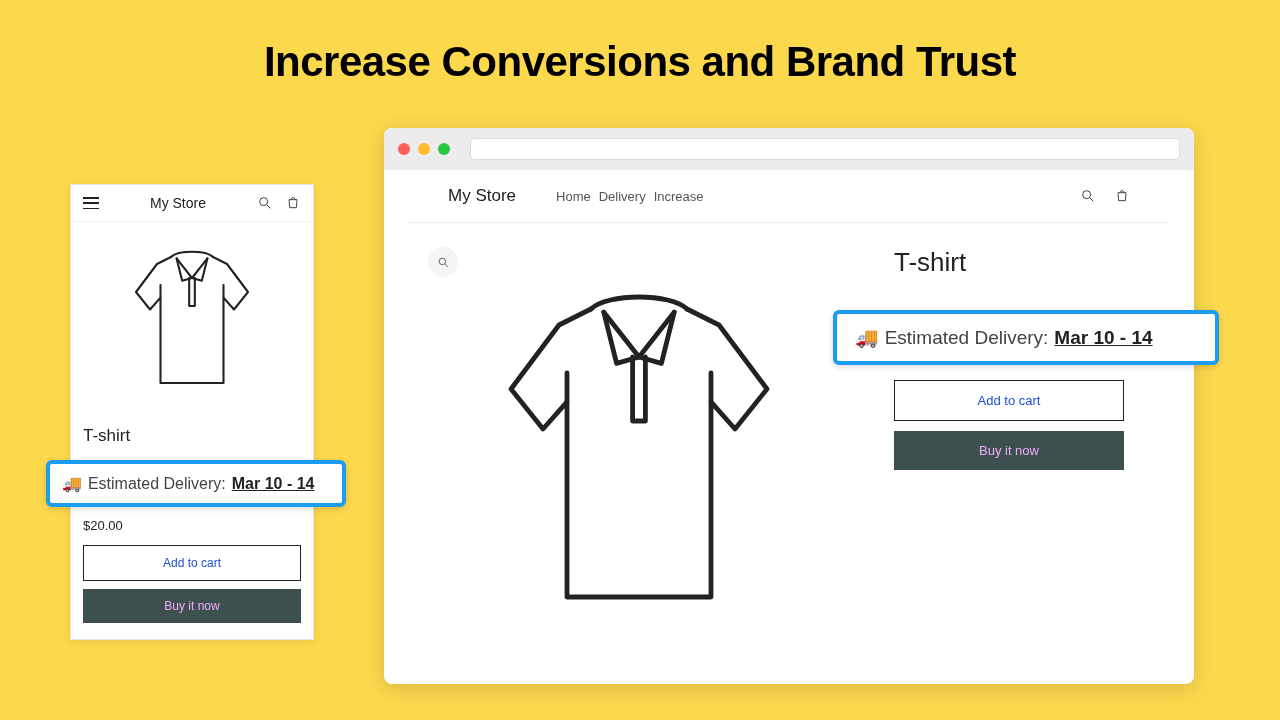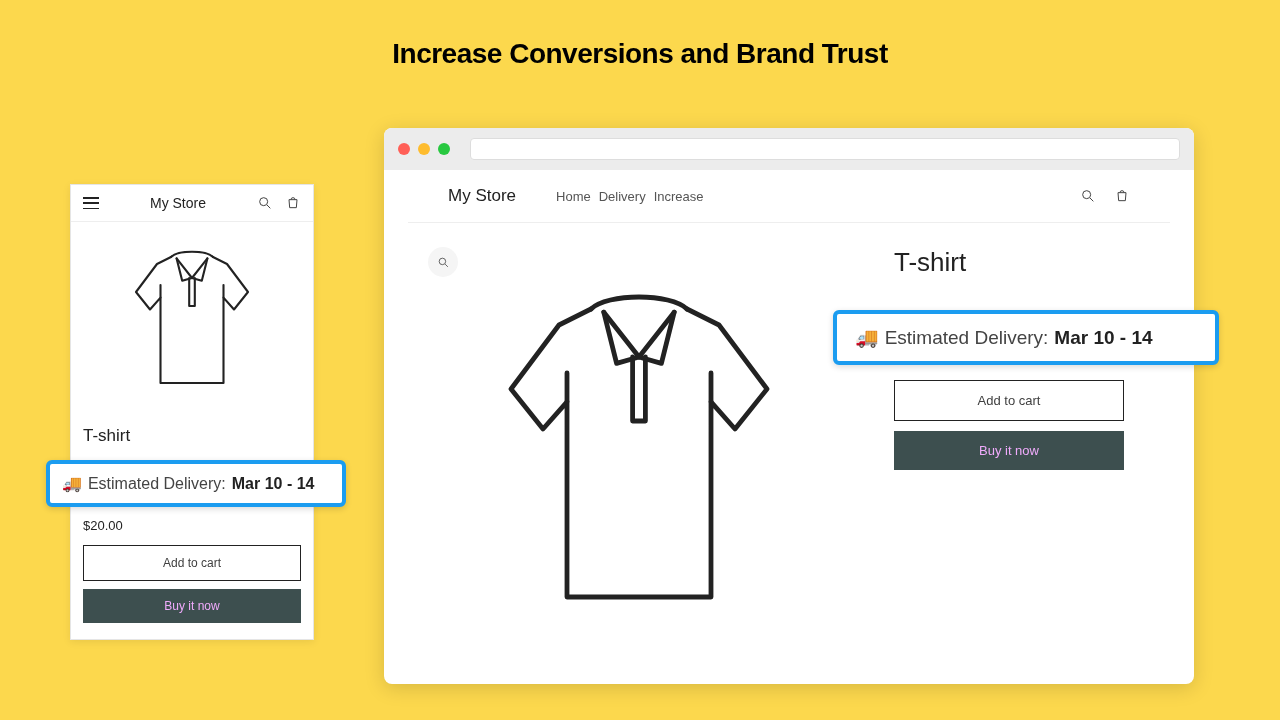--- a/index.html
+++ b/index.html
@@ -6,21 +6,21 @@
   body {
     width: 1280px;
     height: 720px;
     background: #fcd84d;
     font-family: -apple-system, BlinkMacSystemFont, "Segoe UI", Helvetica, Arial, sans-serif;
     position: relative;
     overflow: hidden;
   }
   .headline {
     text-align: center;
-    font-size: 28px;
+    font-size: 42px;
     font-weight: 700;
     color: #000;
     padding-top: 38px;
     letter-spacing: -0.5px;
   }
 
   
   .mobile {
     position: absolute;
     left: 70px;
@@ -56,39 +56,39 @@
   .price-m { font-size: 13px; color:#222; margin: 12px 0; }
 
   .btn {
     width: 100%;
     padding: 10px 0;
     font-size: 12px;
     text-align: center;
     cursor: pointer;
     margin-bottom: 8px;
   }
-  .btn-outline { background:#fff; border:1px solid #222; color:#404040; }
+  .btn-outline { background:#fff; border:1px solid #222; color:#1d4ed8; }
   .btn-solid { background:#3d4f4f; color:#f0abfc; border:none; }
 
   
   .callout {
     position: absolute;
     background: #fff;
     border: 4px solid #1b9cf0;
     border-radius: 6px;
     padding: 10px 18px;
     font-size: 17px;
     color: #444;
     display:flex;
     align-items:center;
     gap:6px;
     box-shadow: 0 2px 6px rgba(0,0,0,0.15);
     white-space: nowrap;
   }
-  .callout .bold { font-weight:700; color:#222; }
+  .callout .bold { font-weight:700; color:#222;text-decoration:underline; }
   .callout-mobile { left: 44px; top: 645px;  }
 
   
   .callout-mobile { left: 46px; top: 460px; width: 300px; font-size:16px; padding:10px 12px;}
   .callout-desktop { left: 833px; top: 310px; width: 386px; font-size:19px; padding:12px 18px;}
 
   
   .desktop {
     position: absolute;
     left: 384px;

